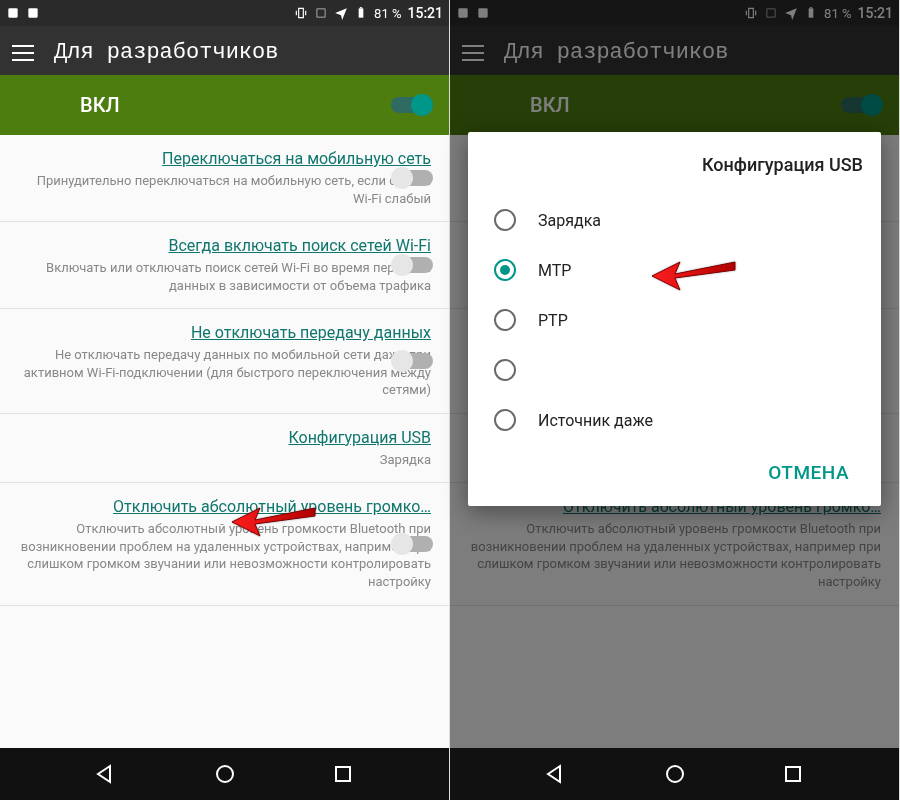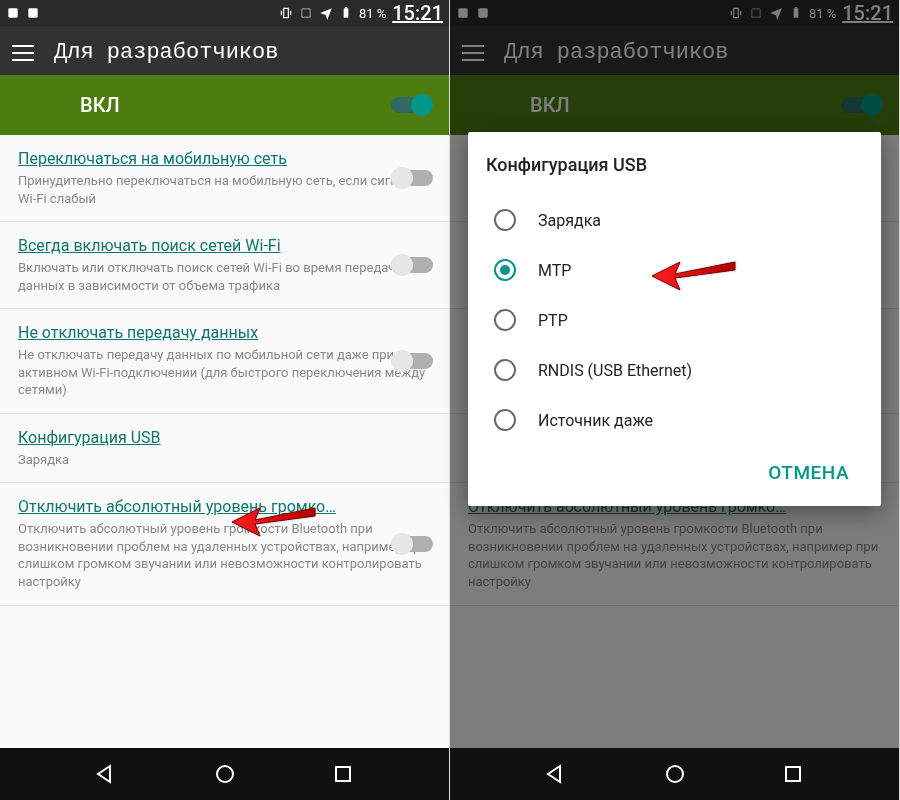--- a/index.html
+++ b/index.html
@@ -10,35 +10,36 @@
     height: 800px;
     overflow: hidden;
     display: flex;
   }
   .phone {
     width: 450px;
     height: 800px;
     position: relative;
     background: #fafafa;
     border-right: 1px solid #ddd;
+    text-align: right;
   }
   .statusbar {
     height: 26px;
     background: #2a2a2a;
     color: #fff;
     display: flex;
     align-items: center;
     font-size: 13px;
     padding: 0 6px;
   }
   .statusbar .left-icons { display: flex; gap: 6px; align-items: center; }
   .statusbar .spacer { flex: 1; }
   .statusbar .right-icons { display: flex; gap: 6px; align-items: center; }
   .statusbar svg { width: 14px; height: 14px; fill: #fff; }
-  .statusbar .clock { font-size: 20px; font-weight: 500; text-decoration: underline; }
+  .statusbar .clock { font-size: 14px; font-weight: 500; }
 
   .appbar {
     background: #323232;
     color: #fff;
     padding: 14px 12px 10px 12px;
     display: flex;
     align-items: center;
     gap: 20px;
   }
   .appbar .hamburger { width: 22px; height: 16px; display:flex; flex-direction:column; justify-content:space-between; }
@@ -315,21 +316,20 @@
           <div class="dot"></div>
         </div>
       <div class="radio-label">MTP</div>
     </div>
     <div class="radio-row">
       <div class="radio"></div>
       <div class="radio-label">PTP</div>
     </div>
     <div class="radio-row">
       <div class="radio"></div>
-      <div class="radio-label">RNDIS (USB Ethernet)</div>
     </div>
     <div class="radio-row">
       <div class="radio"></div>
       <div class="radio-label">Источник даже</div>
     </div>
     <div class="dialog-actions">
       <div class="btn">ОТМЕНА</div>
     </div>
   </div>
 

